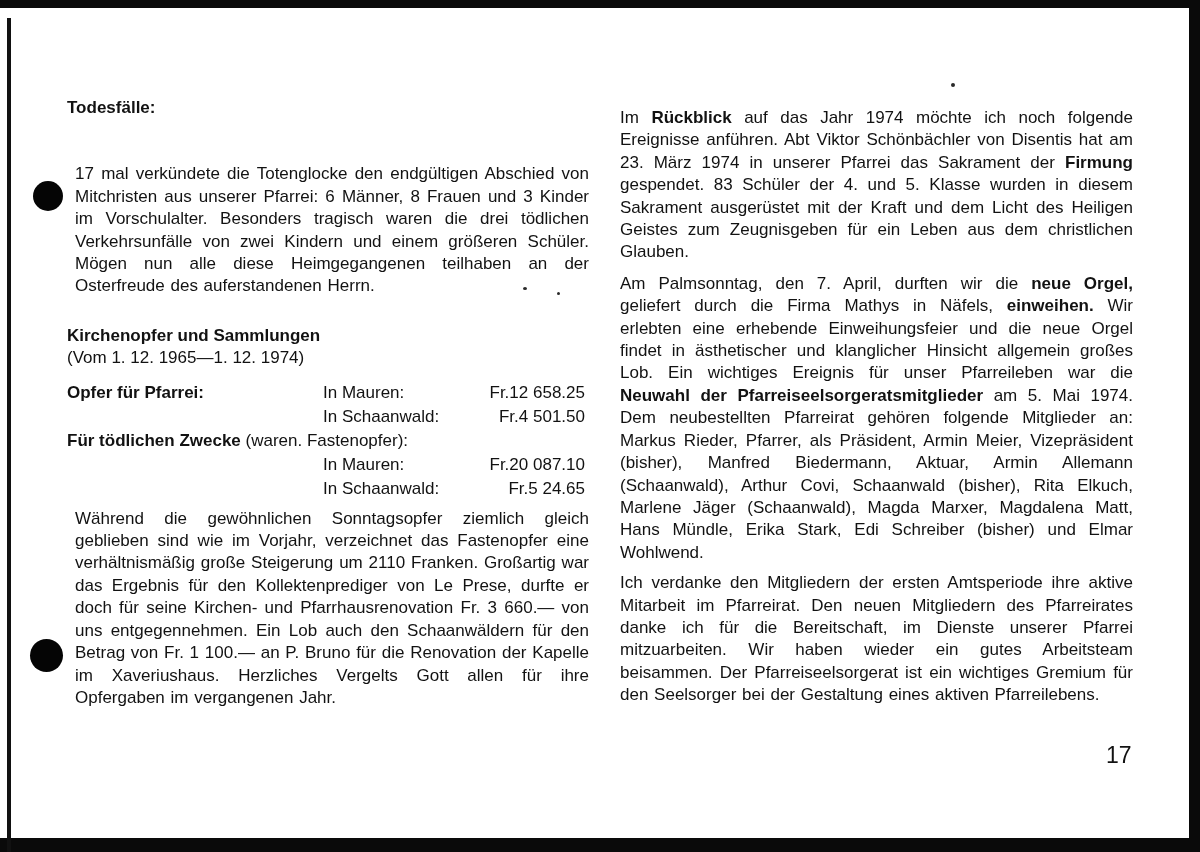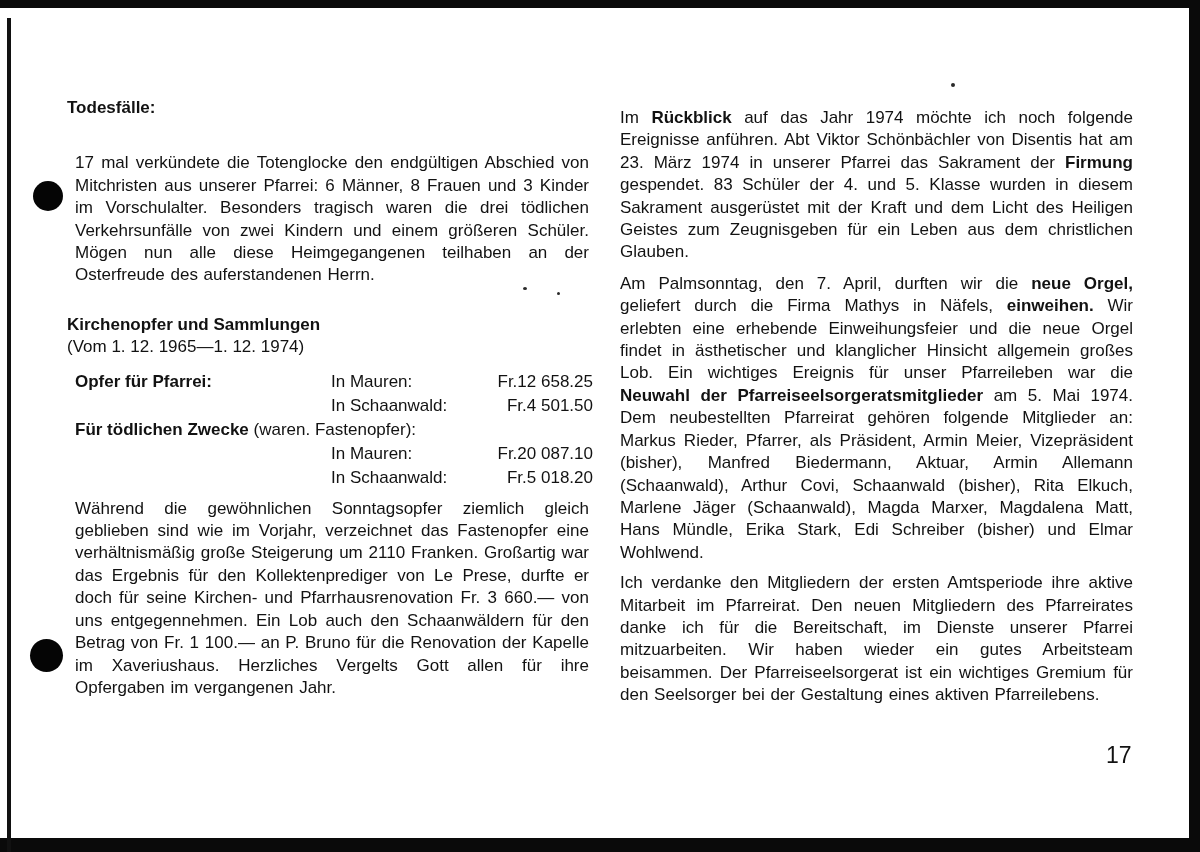--- a/index.html
+++ b/index.html
@@ -44,26 +44,26 @@
     font-size: 17px;
     line-height: 22.4px;
     text-align: justify;
   }
   .col-left  { left: 67px;  top: 97px; width: 530px; }
   .col-right { left: 612px; top: 99px; width: 529px; }
 
   .col p { margin: 8px; word-spacing: 1px; }
   h2, h3 { font-size: 17px; line-height: 22.4px; margin: 0; font-weight: bold; }
 
-  .h-todesfaelle   { margin-bottom: 33px; }
+  .h-todesfaelle   { margin-bottom: 44px; }
   .para-todesfaelle { margin-bottom: 27px !important; }
   .section-period  { line-height: 22.4px; margin-bottom: 11px; }
   .para-fastenopfer { margin-top: 7px !important; }
 
-  .offering-table { margin: 8px; }
+  .offering-table { margin: 0; }
   .off-row {
     display: grid;
     grid-template-columns: 256px 160px 102px;
     line-height: 24px;
   }
   .off-row .full { grid-column: 1 / span 3; }
   .off-amt { display: flex; justify-content: flex-end; }
   .off-amt .num { text-align: right; }
 
   .para-rueckblick { margin-bottom: 9px !important; }
@@ -129,21 +129,21 @@
         <span class="off-amt">
             <span>Fr.</span>
             <span class="num">20 087.10</span>
           </span>
       </div>
       <div class="off-row">
         <span></span>
         <span>In Schaanwald:</span>
         <span class="off-amt">
             <span>Fr.</span>
-            <span class="num">5 018.20</span>
+            <span class="num">5 24.65</span>
           </span>
       </div>
     </div>
 
     <p class="para-fastenopfer">Während die gewöhnlichen Sonntagsopfer ziemlich gleich geblieben sind wie im Vorjahr, verzeichnet das Fastenopfer eine verhältnismäßig große Steigerung um 2110 Franken. Großartig war das Ergebnis für den Kollektenprediger von Le Prese, durfte er doch für seine Kirchen- und Pfarrhausrenovation Fr. 3 660.— von uns entgegennehmen. Ein Lob auch den Schaanwäldern für den Betrag von Fr. 1 100.— an P. Bruno für die Renovation der Kapelle im Xaveriushaus. Herzliches Vergelts Gott allen für ihre Opfergaben im vergangenen Jahr.</p>
   </section>
 
   <section class="col col-right">
     <p class="para-rueckblick"><span>Im </span><strong>Rückblick</strong><span> auf das Jahr 1974 möchte ich noch folgende Ereignisse anführen. Abt Viktor Schönbächler von Disentis hat am 23. März 1974 in unserer Pfarrei das Sakrament der </span><strong>Firmung</strong><span> gespendet. 83 Schüler der 4. und 5. Klasse wurden in diesem Sakrament ausgerüstet mit der Kraft und dem Licht des Heiligen Geistes zum Zeugnisgeben für ein Leben aus dem christlichen Glauben.</span></p>
     <p class="para-orgel"><span>Am Palmsonntag, den 7. April, durften wir die </span><strong>neue Orgel,</strong><span> geliefert durch die Firma Mathys in Näfels, </span><strong>einweihen.</strong><span> Wir erlebten eine erhebende Einweihungsfeier und die neue Orgel findet in ästhetischer und klanglicher Hinsicht allgemein großes Lob. Ein wichtiges Ereignis für unser Pfarreileben war die </span><strong>Neuwahl der Pfarreiseelsorgeratsmitglieder</strong><span> am 5. Mai 1974. Dem neubestellten Pfarreirat gehören folgende Mitglieder an: Markus Rieder, Pfarrer, als Präsident, Armin Meier, Vizepräsident (bisher), Manfred Biedermann, Aktuar, Armin Allemann (Schaanwald), Arthur Covi, Schaanwald (bisher), Rita Elkuch, Marlene Jäger (Schaanwald), Magda Marxer, Magdalena Matt, Hans Mündle, Erika Stark, Edi Schreiber (bisher) und Elmar Wohlwend.</span></p>

